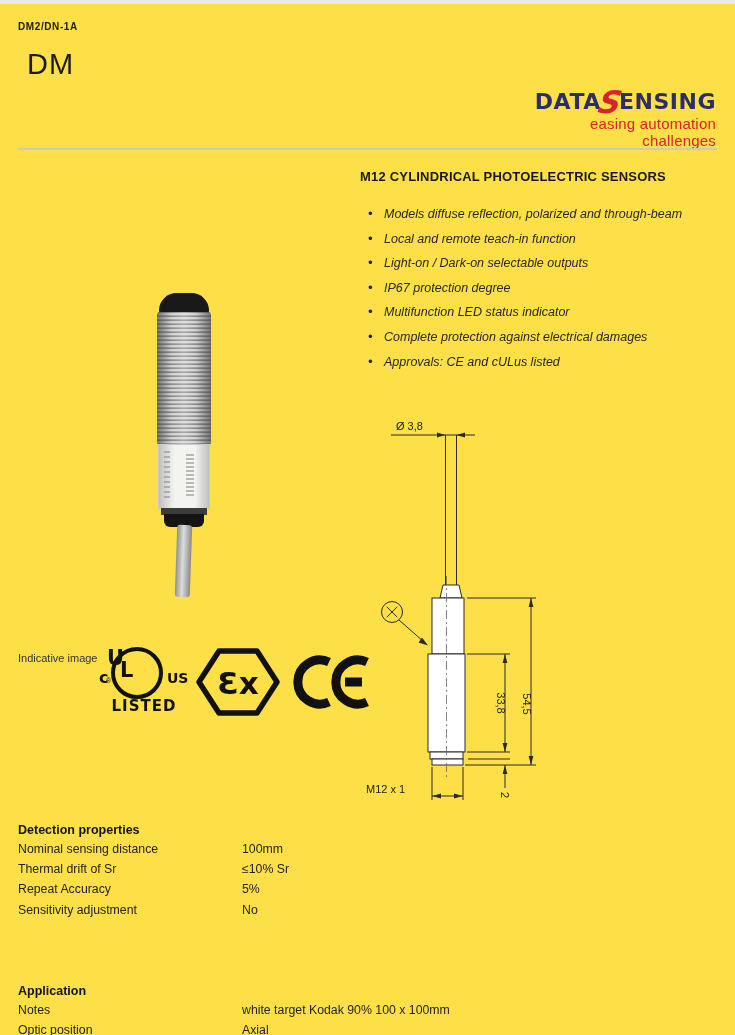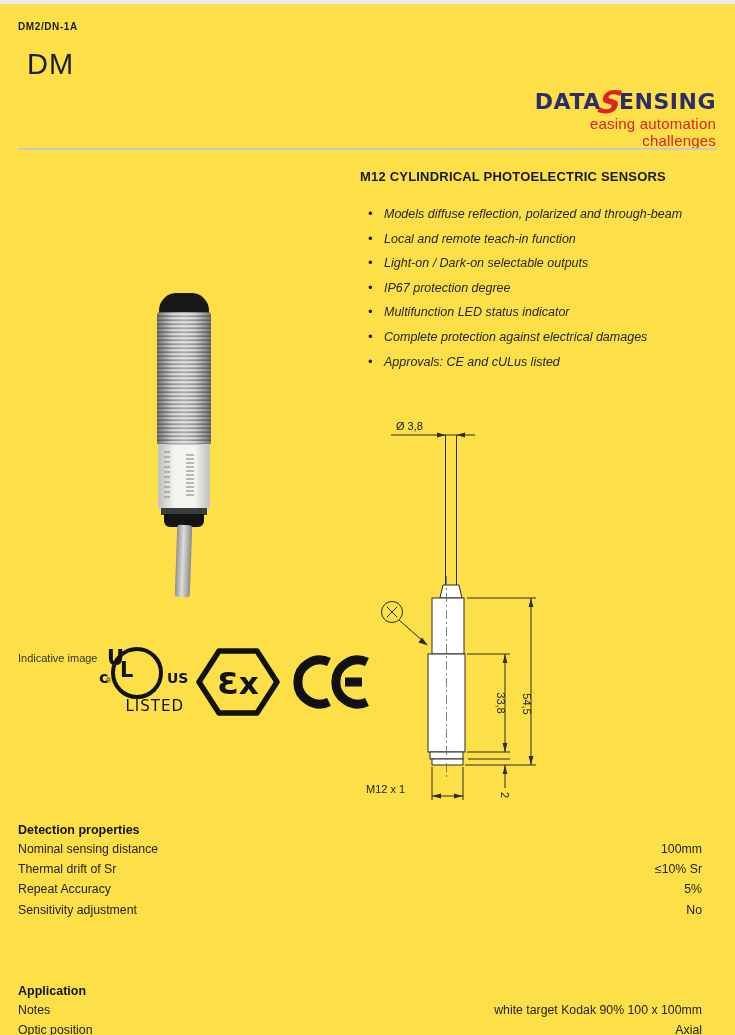--- a/index.html
+++ b/index.html
@@ -52,36 +52,36 @@
   .indicative { left:18px; top:648px; font-size:11px; color:#333; }
 
   
   .ul-logo { left:98px; top:641px; width:92px; height:72px; }
   .ul-c { position:absolute; left:1px; top:23px; font-size:16px; font-weight:bold; font-family:"DejaVu Sans",sans-serif; color:#111; }
   .ul-circle { position:absolute; left:13px; top:2px; width:44px; height:44px; border:4.5px solid #111; border-radius:50%; }
   .ul-u { position:absolute; left:9px; top:1px; font-family:"DejaVu Sans",sans-serif; font-weight:800; font-size:21px; color:#111; }
   .ul-l { position:absolute; left:22px; top:13px; font-family:"DejaVu Sans",sans-serif; font-weight:800; font-size:21px; color:#111; }
   .ul-reg { position:absolute; left:8px; top:32px; font-size:7px; color:#111; }
   .ul-us { position:absolute; left:69px; top:25px; font-size:14px; font-weight:bold; font-family:"DejaVu Sans",sans-serif; color:#111; }
-  .ul-listed { position:absolute; left:6px; top:52px; width:80px; text-align:right; font-family:"DejaVu Sans",sans-serif;
-               font-weight:400; font-size:15px; letter-spacing:1px; color:#111; }
+  .ul-listed { position:absolute; left:6px; top:52px; width:80px; text-align:center; font-family:"DejaVu Sans",sans-serif;
+               font-weight:700; font-size:15px; letter-spacing:1px; color:#111; }
 
   .ex-logo { left:196px; top:641px; }
   .ce-logo { left:284px; top:649px; }
 
   
   .drawing { left:358px; top:410px; }
   .drawing text { font-family:"Liberation Sans",sans-serif; font-size:11px; fill:#1c1c1c; }
 
   
   .spec-section { left:18px; width:700px; }
   .spec-title { font-size:12.5px; font-weight:bold; color:#121212; height:19px; }
   .spec-row { position:relative; height:20.2px; font-size:12.3px; color:#222;text-decoration:underline; }
   .spec-label { position:absolute; left:0; top:0; }
-  .spec-value { position:absolute; left:224px; top:0; width:460px; text-align:right; }
+  .spec-value { position:absolute; left:224px; top:0; width:460px; text-align:left; }
 </style>
 </head>
 <body>
 
 <div class="page">
 
   <div class="abs doc-code">DM2/DN-1A</div>
   <div class="abs page-title">DM</div>
 
   <div class="abs brand">

